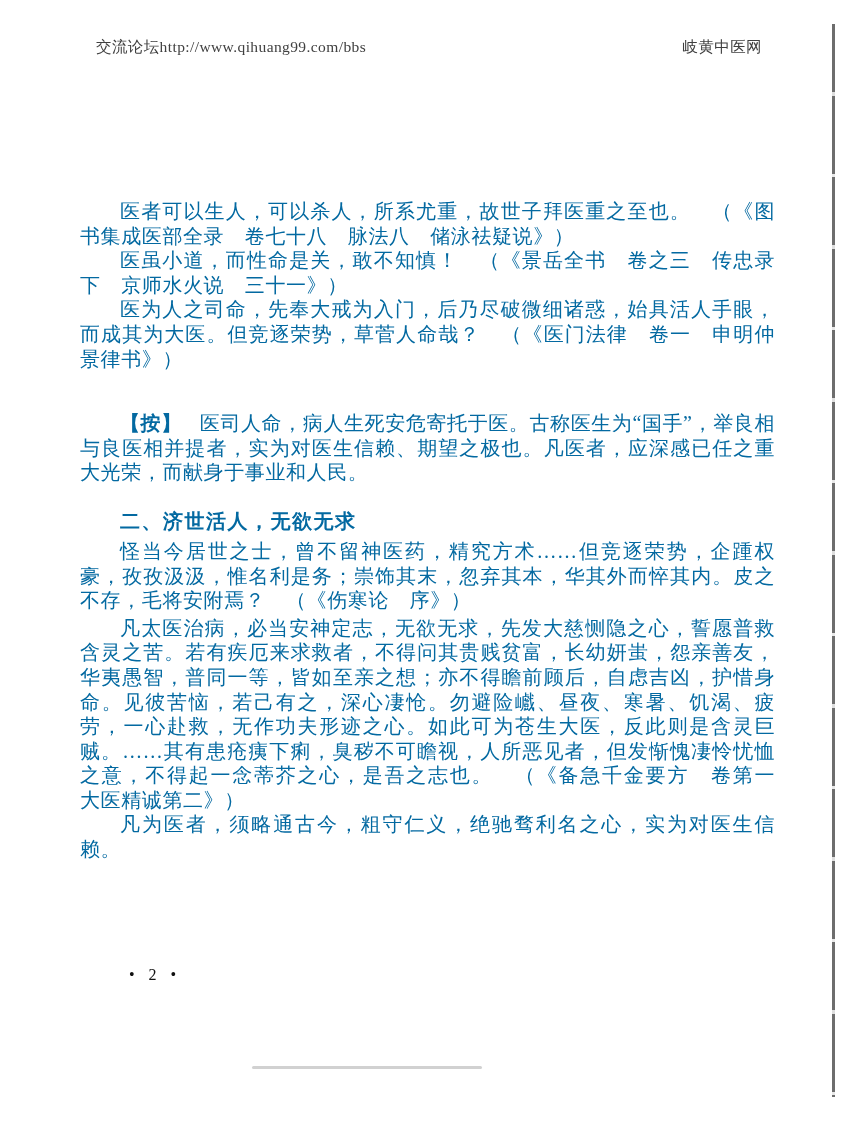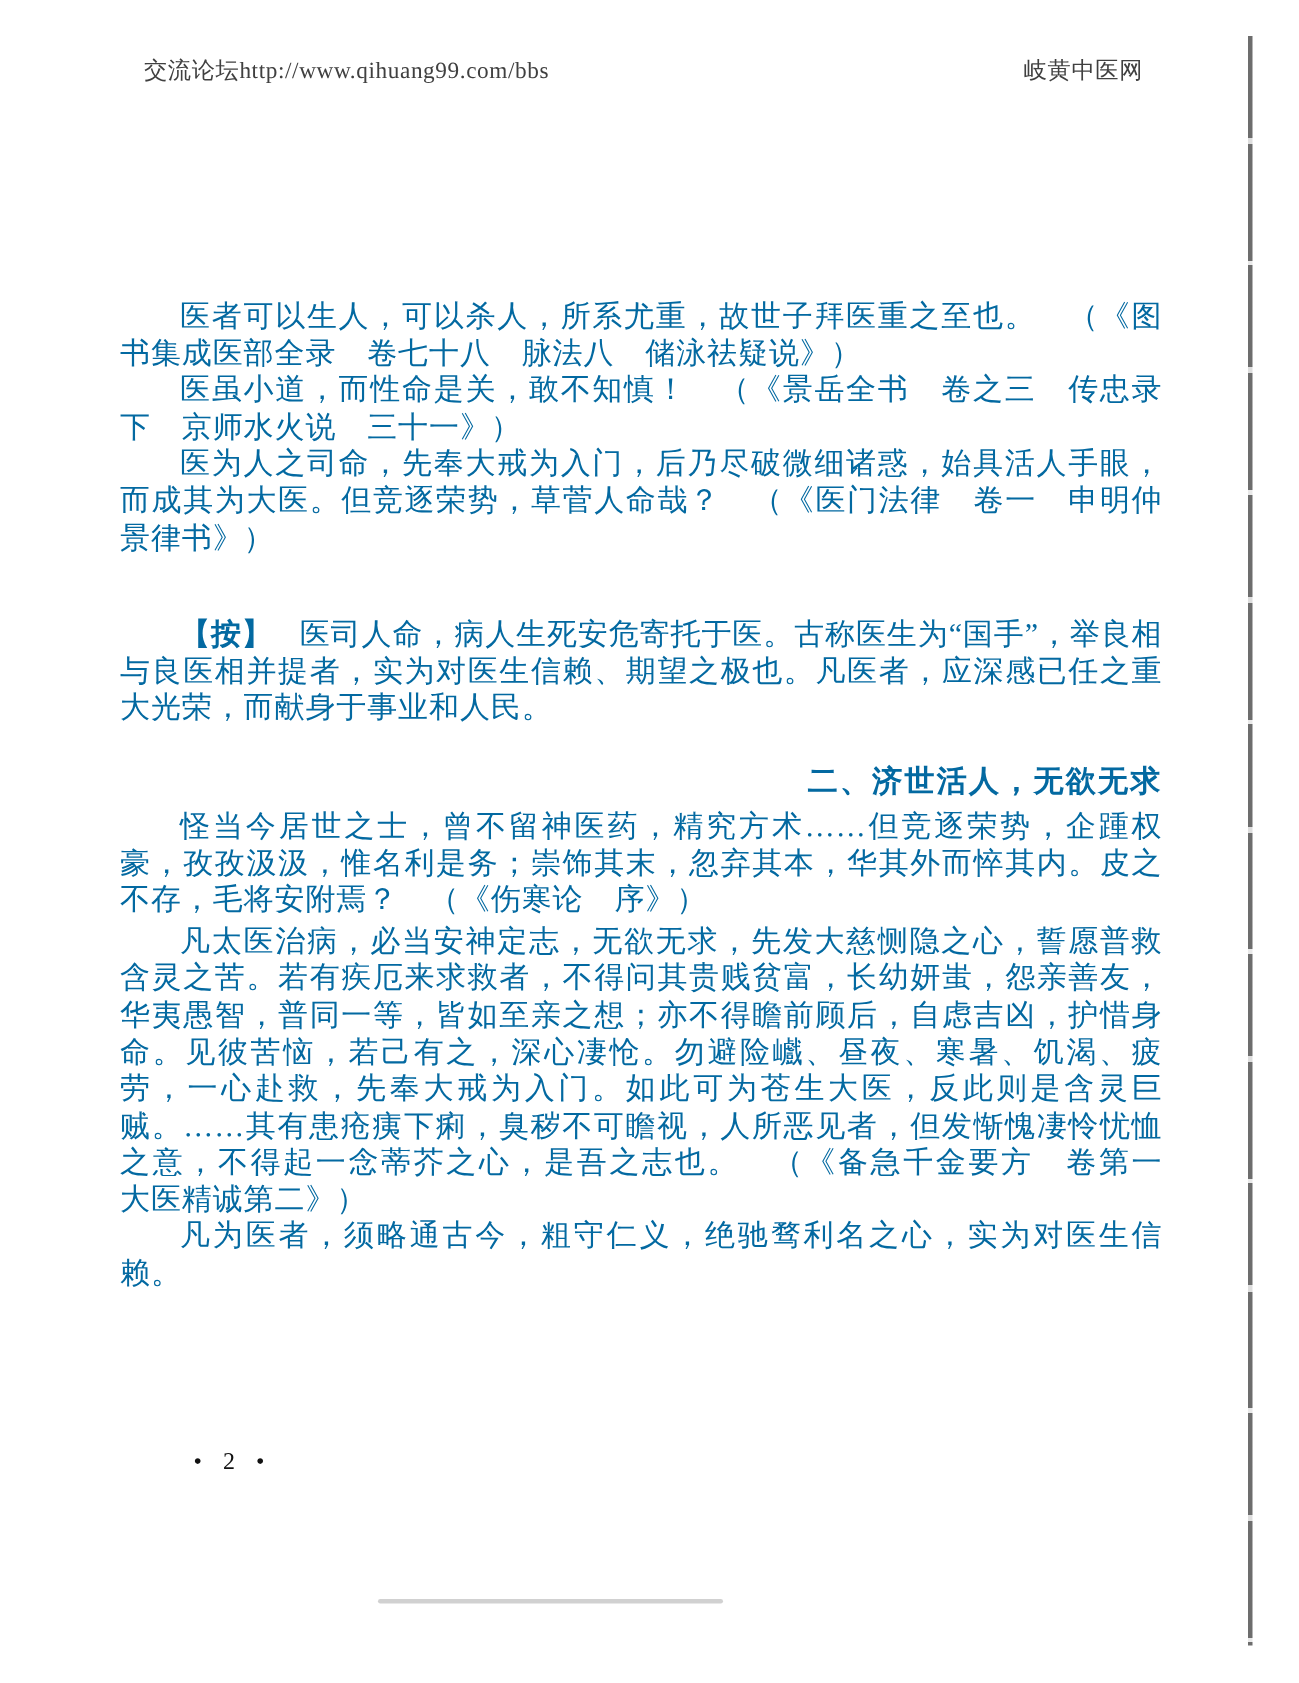--- a/index.html
+++ b/index.html
@@ -62,21 +62,21 @@
   .note-label { font-weight: bold; margin-right: 0.9em; }
 
   .section-heading {
     margin-top: 21px;
     margin-bottom: 3px;
     text-indent: 2em;
     font-size: 20px;
     font-weight: bold;
     line-height: 30px;
     letter-spacing: 1.5px;
-    text-align: right;
+    text-align: left;
   }
 
   .gap-before { margin-top: 3px; }
 
   .page-number {
     position: absolute;
     left: 129px;
     top: 966px;
     font-size: 16px;
     letter-spacing: 5px;
@@ -112,21 +112,21 @@
     <p class="para">医虽小道，而性命是关，敢不知慎！　（《景岳全书　卷之三　传忠录下　京师水火说　三十一》）</p>
     <p class="para">医为人之司命，先奉大戒为入门，后乃尽破微细诸惑，始具活人手眼，而成其为大医。但竞逐荣势，草菅人命哉？　（《医门法律　卷一　申明仲景律书》）</p>
 
     <p class="para note-para">
       <span class="note-label">【按】</span><span>医司人命，病人生死安危寄托于医。古称医生为“国手”，举良相与良医相并提者，实为对医生信赖、期望之极也。凡医者，应深感已任之重大光荣，而献身于事业和人民。</span>
     </p>
 
     <h2 class="section-heading">二、济世活人，无欲无求</h2>
 
     <p class="para">怪当今居世之士，曾不留神医药，精究方术……但竞逐荣势，企踵权豪，孜孜汲汲，惟名利是务；崇饰其末，忽弃其本，华其外而悴其内。皮之不存，毛将安附焉？　（《伤寒论　序》）</p>
-    <p class="para gap-before">凡太医治病，必当安神定志，无欲无求，先发大慈恻隐之心，誓愿普救含灵之苦。若有疾厄来求救者，不得问其贵贱贫富，长幼妍蚩，怨亲善友，华夷愚智，普同一等，皆如至亲之想；亦不得瞻前顾后，自虑吉凶，护惜身命。见彼苦恼，若己有之，深心凄怆。勿避险巇、昼夜、寒暑、饥渴、疲劳，一心赴救，先奉大戒为入门。如此可为苍生大医，反此则是含灵巨贼。……其有患疮痍下痢，臭秽不可瞻视，人所恶见者，但发惭愧凄怜忧恤之意，不得起一念蒂芥之心，是吾之志也。　（《备急千金要方　卷第一　大医精诚第二》）</p>
+    <p class="para gap-before">凡太医治病，必当安神定志，无欲无求，先发大慈恻隐之心，誓愿普救含灵之苦。若有疾厄来求救者，不得问其贵贱贫富，长幼妍蚩，怨亲善友，华夷愚智，普同一等，皆如至亲之想；亦不得瞻前顾后，自虑吉凶，护惜身命。见彼苦恼，若己有之，深心凄怆。勿避险巇、昼夜、寒暑、饥渴、疲劳，一心赴救，无作功夫形迹之心。如此可为苍生大医，反此则是含灵巨贼。……其有患疮痍下痢，臭秽不可瞻视，人所恶见者，但发惭愧凄怜忧恤之意，不得起一念蒂芥之心，是吾之志也。　（《备急千金要方　卷第一　大医精诚第二》）</p>
     <p class="para">凡为医者，须略通古今，粗守仁义，绝驰骛利名之心，实为对医生信赖。</p>
   </div>
 
   <div class="page-number">• 2 •</div>
 
   <div class="scan-smudge"></div>
 
 </div>
 
 </body></html>

